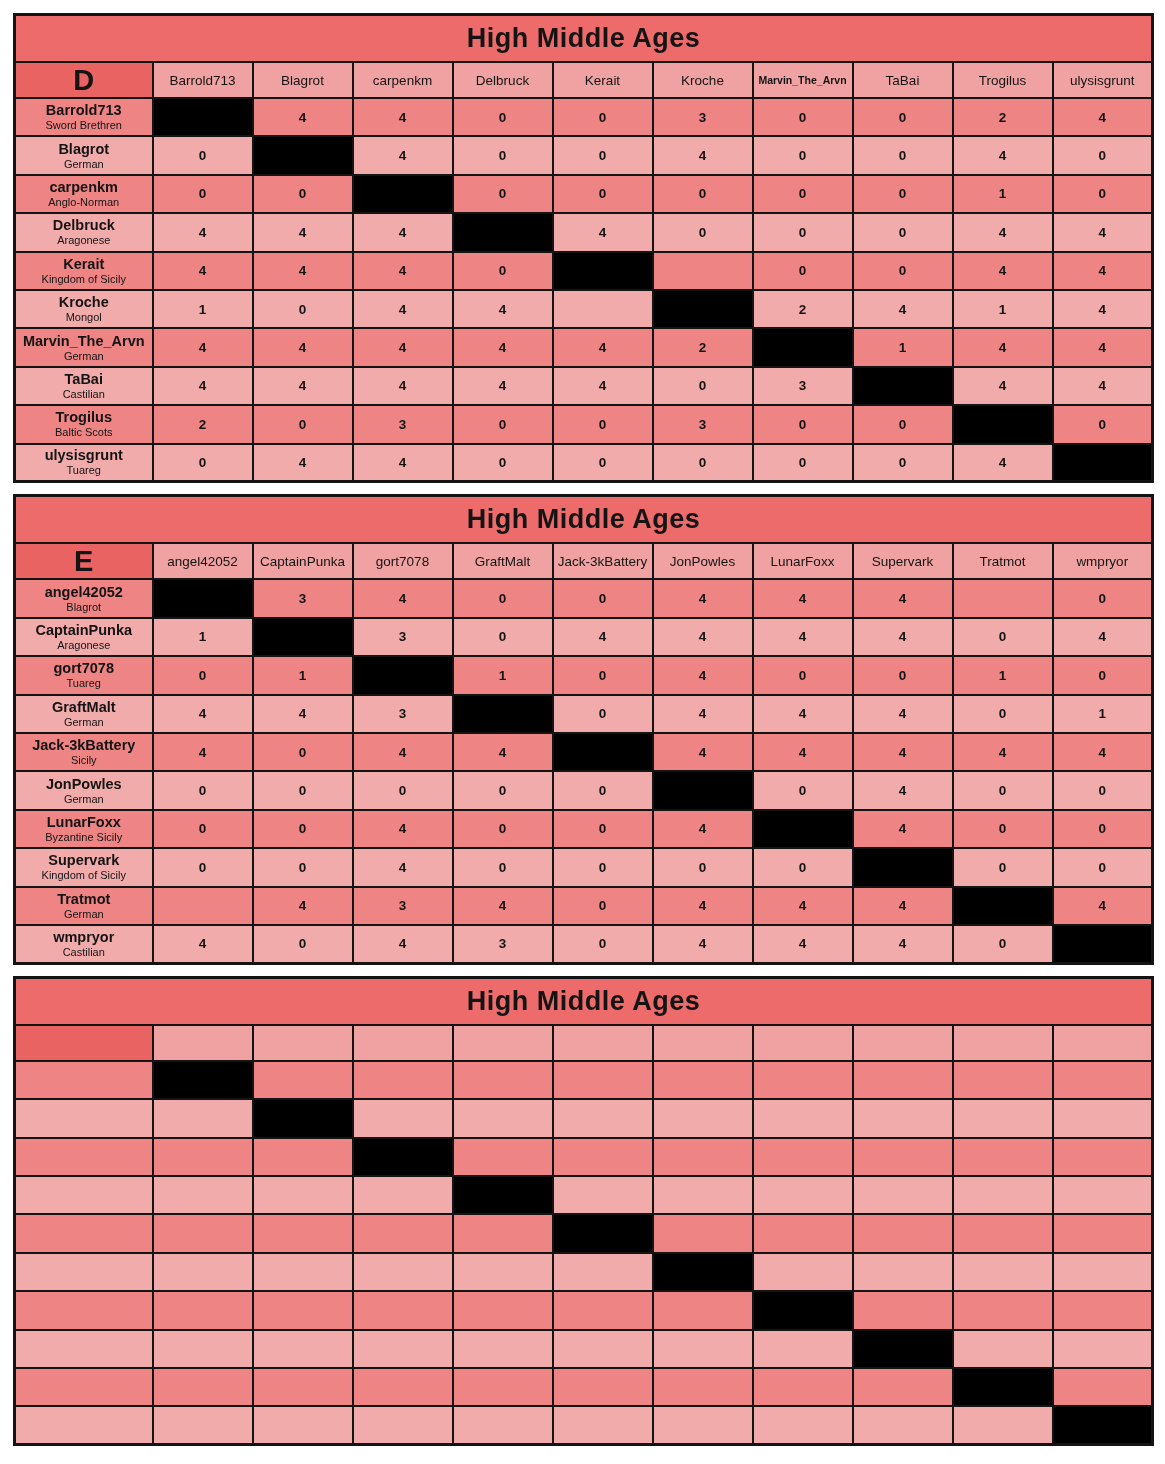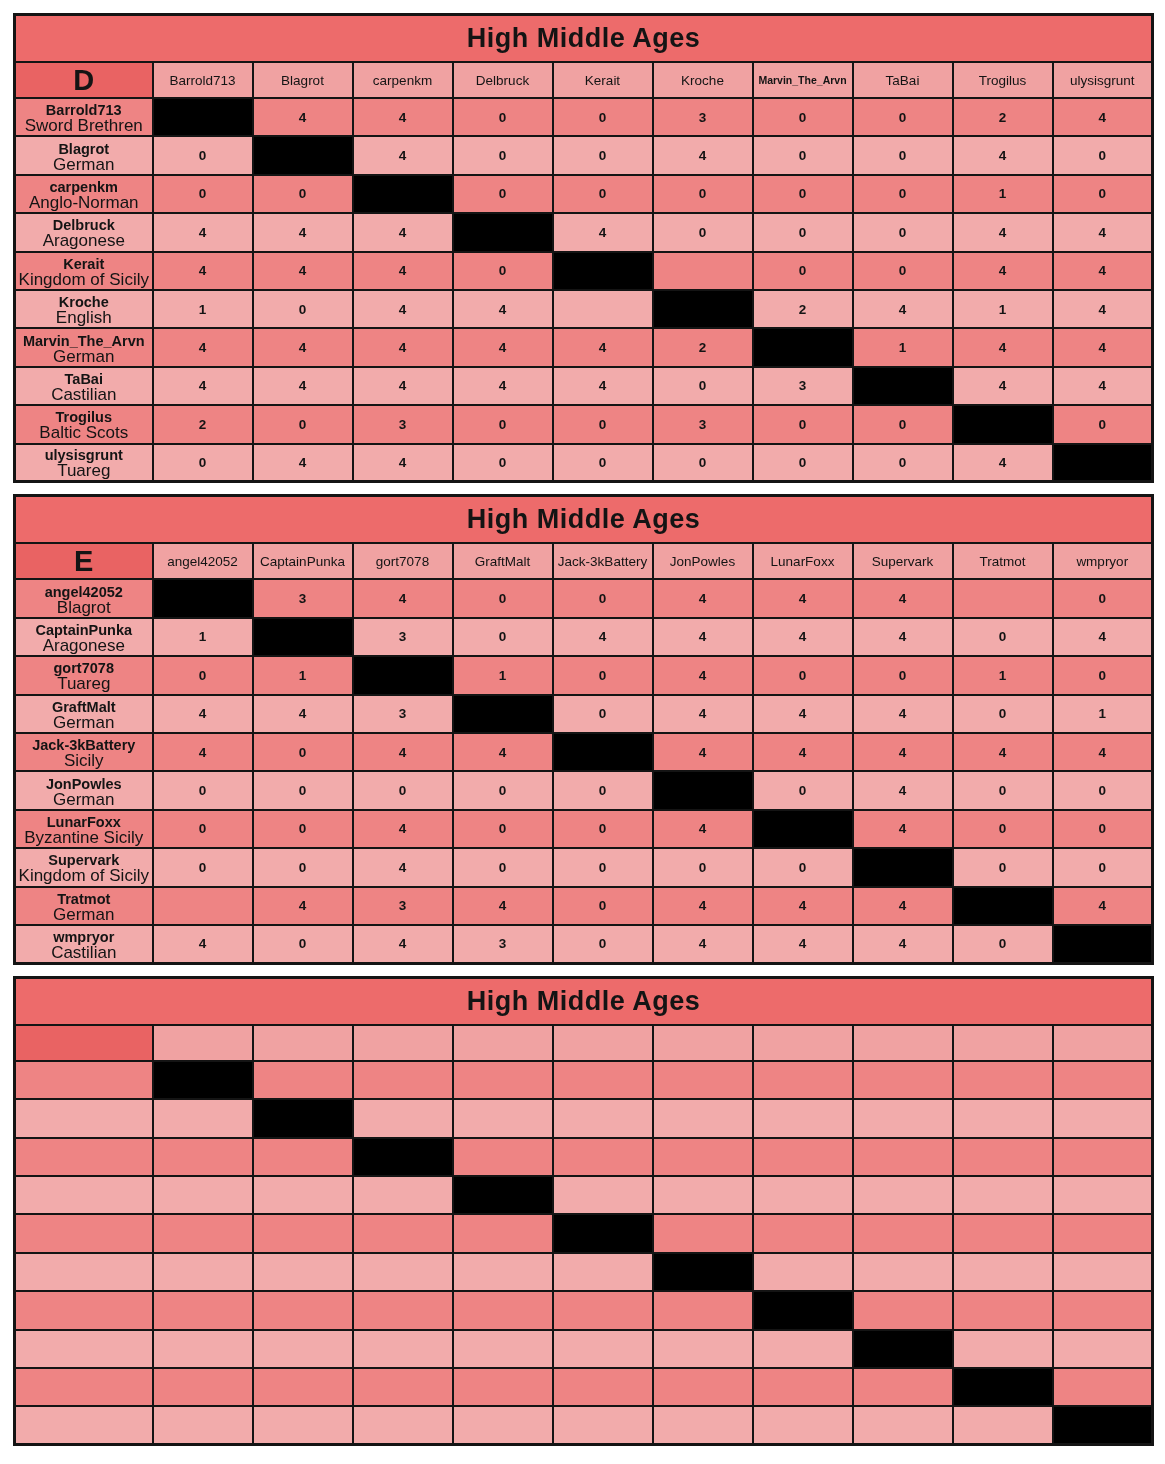--- a/index.html
+++ b/index.html
@@ -48,21 +48,21 @@
   }
   th.col-header.small { font-size: 10.5px; font-weight: bold; }
   tbody tr { height: 38.4px; }
   th.row-header { text-align: center; font-weight: normal; }
   .player-name {
     font-weight: bold;
     font-size: 14.5px;
     line-height: 17px;
   }
   .civ-name {
-    font-size: 17px;
+    font-size: 11px;
     line-height: 13px;
   }
   td.score-cell {
     text-align: center;
     font-weight: bold;
     font-size: 13.5px;
   }
   td.diag { background: #000000 !important; }
 </style>
 </head>
@@ -179,21 +179,21 @@
             <td class="score-cell diag"></td>
             <td class="score-cell" style="background: rgb(238, 132, 132);"></td>
             <td class="score-cell" style="background: rgb(238, 132, 132);">0</td>
             <td class="score-cell" style="background: rgb(238, 132, 132);">0</td>
             <td class="score-cell" style="background: rgb(238, 132, 132);">4</td>
             <td class="score-cell" style="background: rgb(238, 132, 132);">4</td>
           </tr>
           <tr>
             <th class="row-header" style="background: rgb(242, 171, 171);">
               <div class="player-name">Kroche</div>
-              <div class="civ-name">English</div>
+              <div class="civ-name">Mongol</div>
             </th>
             <td class="score-cell" style="background: rgb(242, 171, 171);">1</td>
             <td class="score-cell" style="background: rgb(242, 171, 171);">0</td>
             <td class="score-cell" style="background: rgb(242, 171, 171);">4</td>
             <td class="score-cell" style="background: rgb(242, 171, 171);">4</td>
             <td class="score-cell" style="background: rgb(242, 171, 171);"></td>
             <td class="score-cell diag"></td>
             <td class="score-cell" style="background: rgb(242, 171, 171);">2</td>
             <td class="score-cell" style="background: rgb(242, 171, 171);">4</td>
             <td class="score-cell" style="background: rgb(242, 171, 171);">1</td>

